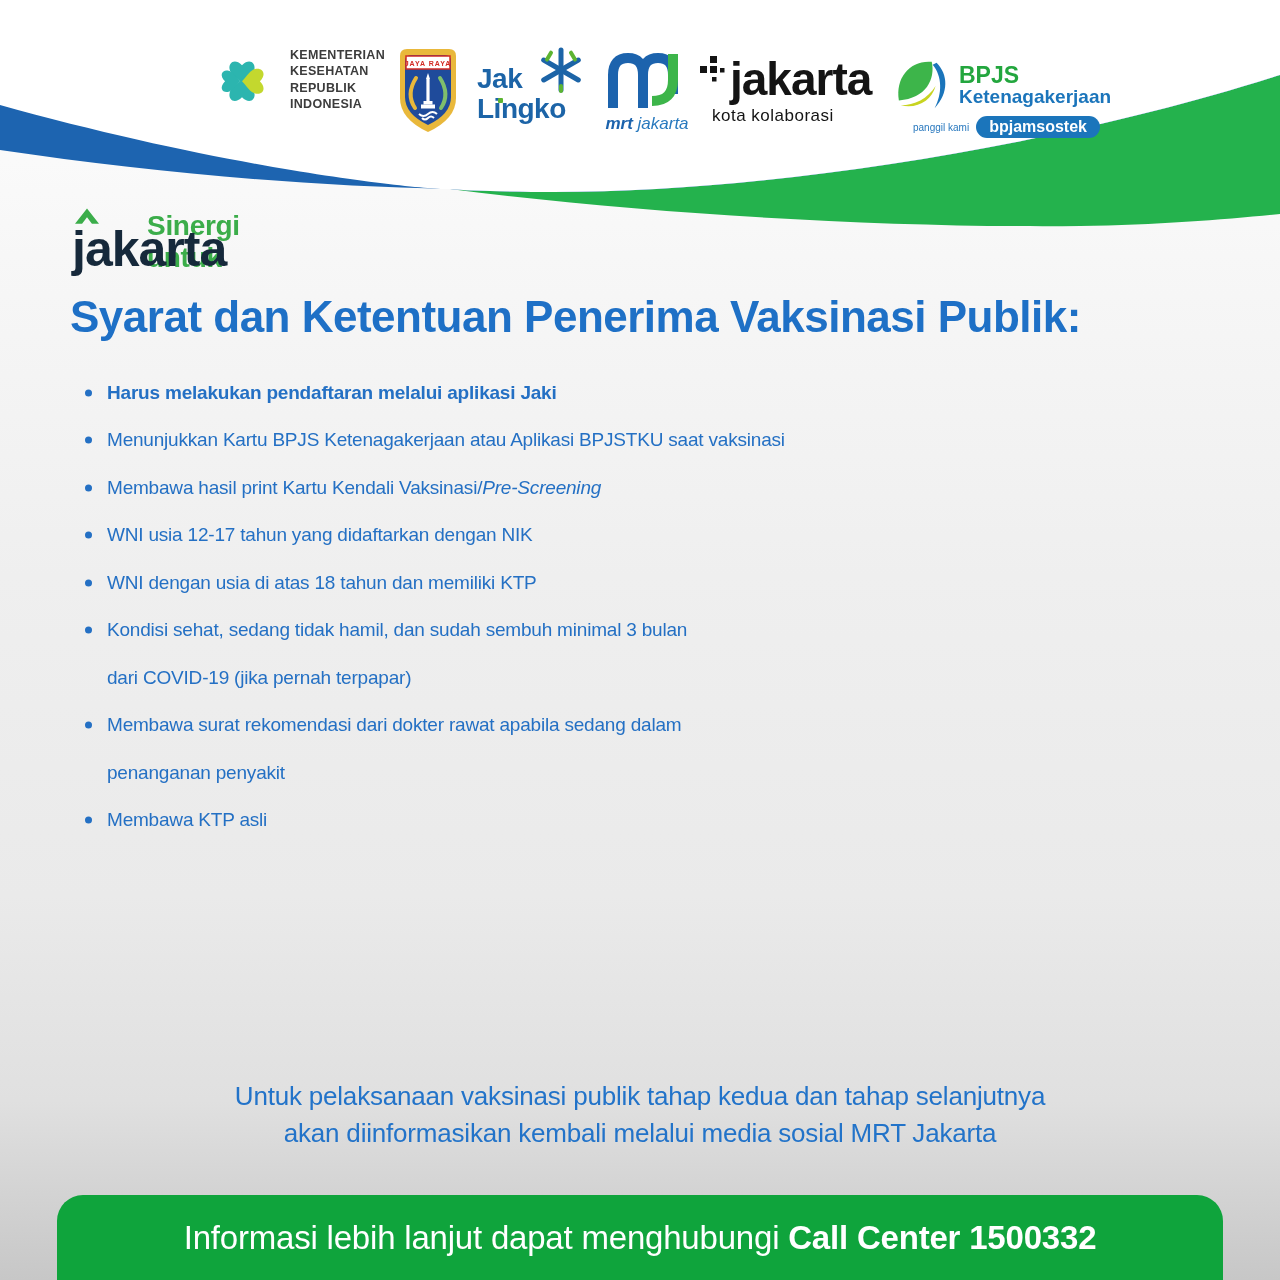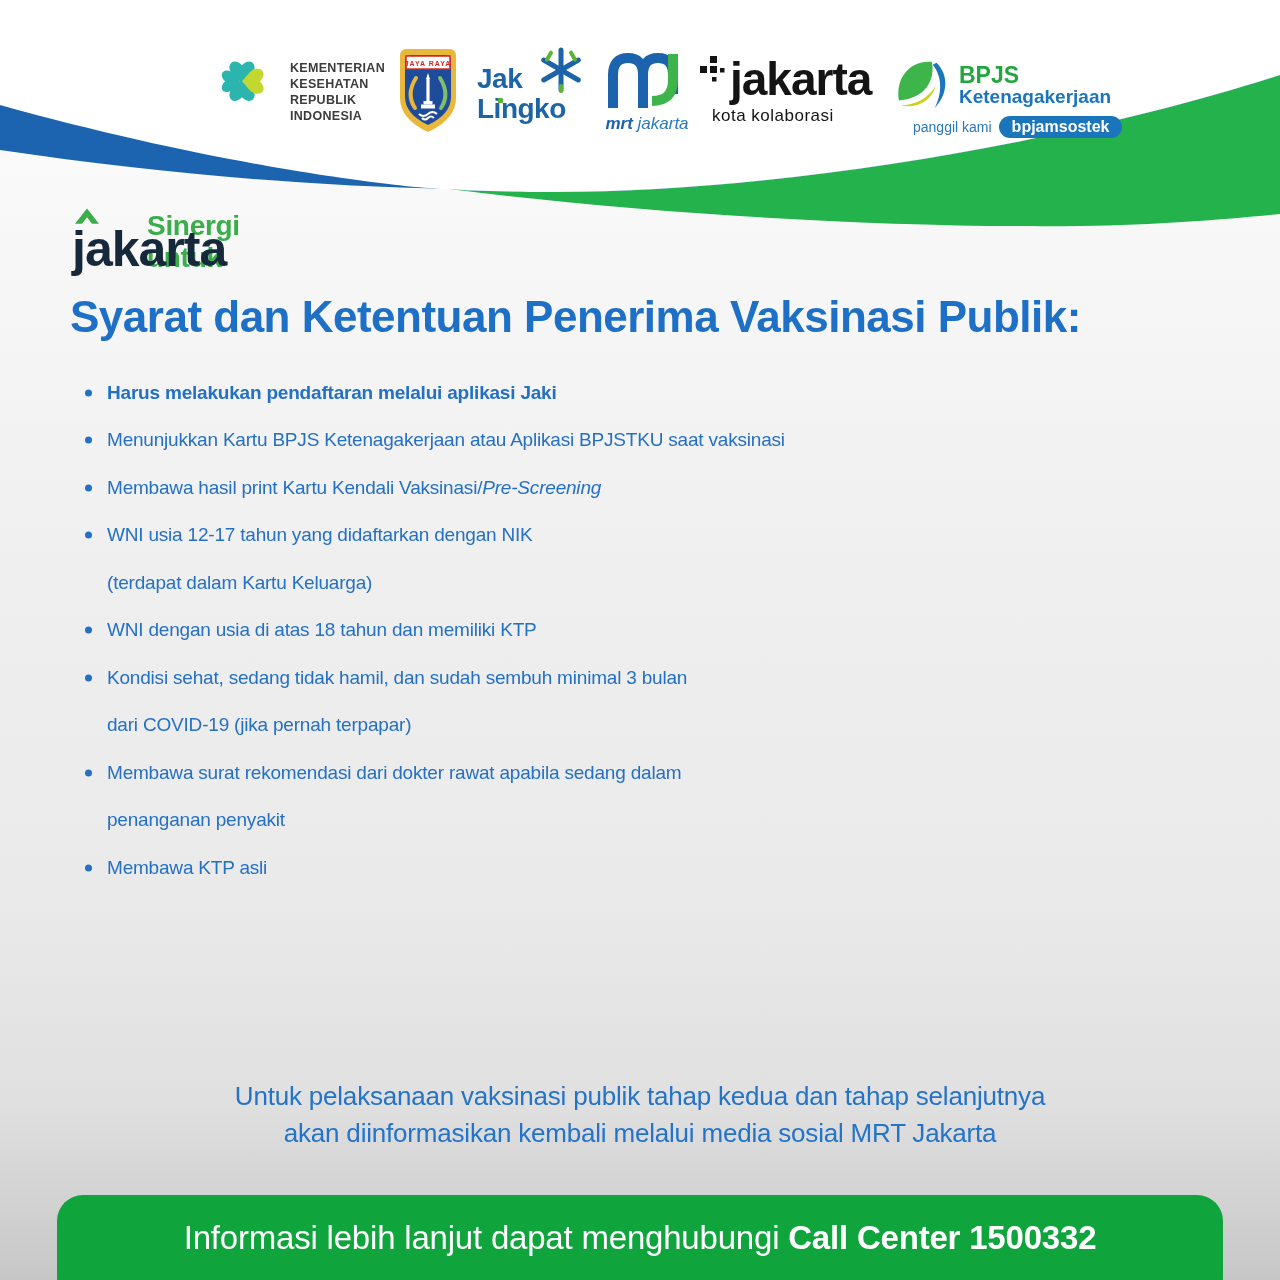--- a/index.html
+++ b/index.html
@@ -4,21 +4,21 @@
 <style>
   html,body{margin:0;padding:0;}
   body{font-family:"Liberation Sans", sans-serif;}
   .poster{position:relative;width:1280px;height:1280px;overflow:hidden;
     background:linear-gradient(180deg,#ffffff 0%,#f7f7f7 20%,#efefef 45%,#eaeaea 70%,#e0e0e0 86%,#c7c7c7 100%);}
   .header-svg{position:absolute;top:0;left:0;z-index:1;}
   .logos{position:absolute;top:0;left:0;width:100%;height:240px;z-index:2;}
   .logo{position:absolute;}
 
   
-  .kemenkes{left:200px;top:47px;display:flex;align-items:center;}
+  .kemenkes{left:200px;top:47px;display:flex;}
   .kemenkes-text{margin-left:6px;font-size:12.5px;font-weight:bold;color:#3c3c3c;line-height:1.3;letter-spacing:.3px;}
   
   .crest{left:396px;top:46px;}
   
   .jaklingko{left:477px;top:50px;width:102px;height:90px;}
   .jaklingko .star{position:absolute;right:-6px;top:-4px;}
   .jaklingko .l1{position:absolute;left:0;top:13px;font-size:28px;font-weight:bold;color:#1c64a7;letter-spacing:-.5px;}
   .jaklingko .l2{position:absolute;left:0;top:43px;font-size:28px;font-weight:bold;color:#1c64a7;letter-spacing:-.5px;}
   .jaklingko .i-dot{position:absolute;left:21px;top:48px;width:5px;height:5px;background:#5cb431;border-radius:1px;}
   
@@ -30,21 +30,21 @@
   .kolab-row{display:flex;align-items:flex-start;}
   .kolab-word{font-size:46px;font-weight:bold;color:#141414;letter-spacing:-1px;line-height:1;margin-left:4px;}
   .kolab-tag{font-size:17px;color:#141414;margin:4px 0 0 12px;letter-spacing:.5px;}
   
   .bpjs{left:893px;top:56px;}
   .bpjs-top{display:flex;align-items:center;}
   .bpjs-names{margin-left:4px;line-height:1.05;}
   .bpjs-l1{font-size:23px;font-weight:bold;color:#23a63e;}
   .bpjs-l2{font-size:19px;font-weight:bold;color:#1b75bb;}
   .bpjs-bottom{display:flex;align-items:center;margin:2px 0 0 20px;}
-  .bpjs-call{font-size:14px;color:#2878be;margin-right:7px;}
+  .bpjs-call{font-size:10px;color:#2878be;margin-right:7px;}
   .bpjs-pill{background:#1b75bb;color:#fff;font-weight:bold;font-size:16px;border-radius:13px;padding:2px 13px;}
 
   
   .brand{position:absolute;left:72px;top:198px;z-index:2;}
   .brand-top{position:absolute;left:75px;top:12px;font-size:28px;font-weight:bold;color:#3bad4a;letter-spacing:-.3px;}
   .brand-word{position:absolute;left:0;top:22px;font-size:50px;font-weight:bold;color:#16293b;letter-spacing:-1px;}
   .brand-chevron{position:absolute;left:3px;top:8px;}
 
   
   .title{position:absolute;left:70px;top:292px;font-size:44px;font-weight:bold;color:#1e70c6;letter-spacing:-.5px;z-index:2;}
@@ -209,24 +209,20 @@
         <div class="line">
           <span class="dot"></span>
           <span class="txt"><span>Membawa hasil print Kartu Kendali Vaksinasi/</span><span class="i">Pre-Screening</span></span>
         </div>
       </div>
       <div>
         <div class="line">
           <span class="dot"></span>
           <span class="txt"><span>WNI usia 12-17 tahun yang didaftarkan dengan NIK</span></span>
         </div>
-        <div class="line cont">
-          <span class="dot"></span>
-          <span class="txt"><span>(terdapat dalam Kartu Keluarga)</span></span>
-        </div>
       </div>
       <div>
         <div class="line">
           <span class="dot"></span>
           <span class="txt"><span>WNI dengan usia di atas 18 tahun dan memiliki KTP</span></span>
         </div>
       </div>
       <div>
         <div class="line">
           <span class="dot"></span>

